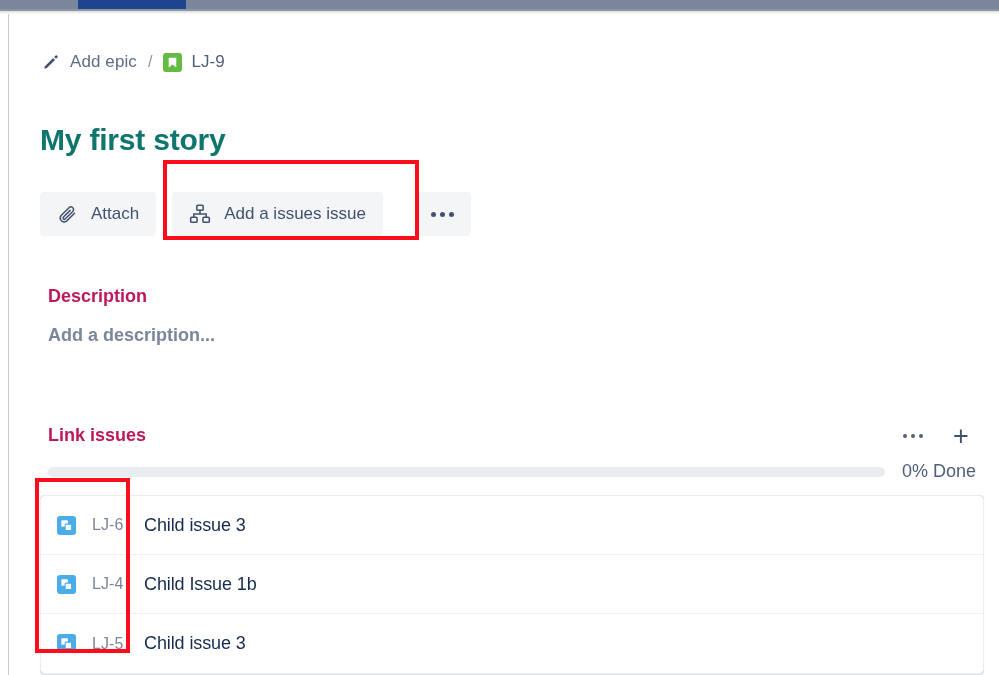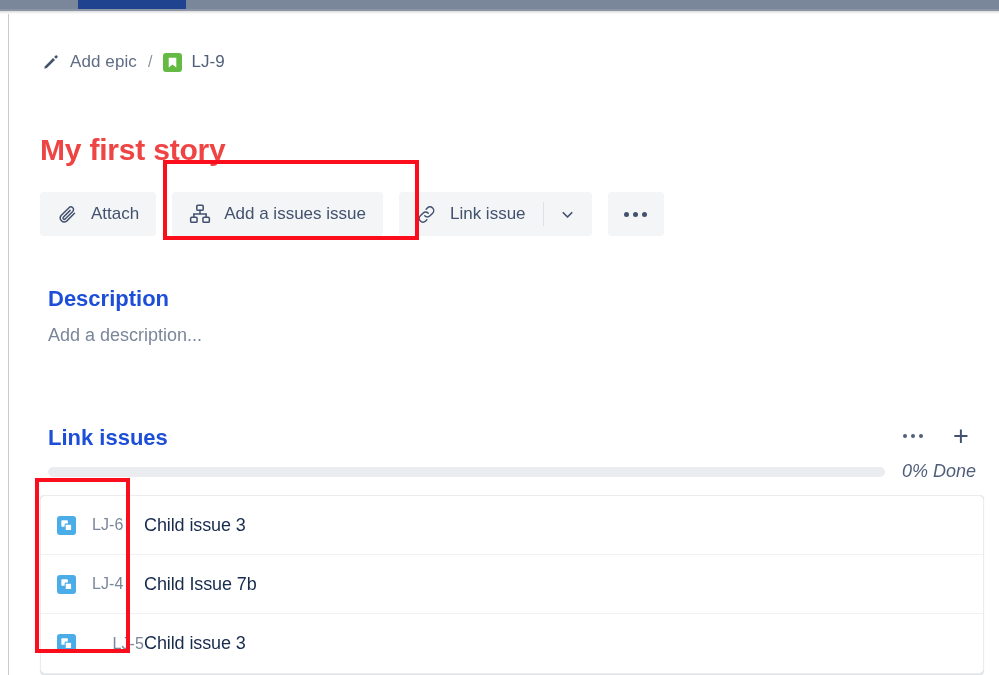--- a/index.html
+++ b/index.html
@@ -88,24 +88,24 @@
   }
   .bc-key {
     font-size: 17px;
     color: #505f79;
     letter-spacing: 0.1px;
   }
 
   
   .issue-title {
     position: absolute;
-    left: 31px; top: 118px;
+    left: 31px; top: 108px;
     font-size: 30px;
     font-weight: 700;
-    color: #ef4444;
+    color: #0f766e;
     letter-spacing: -0.2px;
     line-height: 36px;
   }
 
   
   .toolbar {
     position: absolute;
     left: 31px; top: 178px;
     display: flex;
     align-items: flex-start;
@@ -161,34 +161,35 @@
   }
   .dots i {
     width: 5px; height: 5px;
     border-radius: 50%;
     background: #42526e;
     display: block;
   }
 
   
   .sec-heading {
-    font-size: 22px;
+    font-size: 18px;
     font-weight: 700;
-    color: #1d4ed8;
+    color: #be185d;
   }
   .desc-heading {
     position: absolute;
     left: 39px; top: 272px;
   }
   .desc-placeholder {
     position: absolute;
     left: 39px; top: 311px;
     font-size: 18px;
     color: #7a869a;
     cursor: text;
+    font-weight: bold;
   }
 
   
   .child-heading {
     position: absolute;
     left: 39px; top: 411px;
   }
   .child-actions {
     position: absolute;
     right: 25px; top: 409px;
@@ -207,21 +208,20 @@
     color: #42526e;
     line-height: 1;
     font-weight: 400;
   }
   .progress-row {
     position: absolute;
     left: 39px; top: 447px;
     right: 23px;
     display: flex;
     align-items: center;
-    font-style: italic;
   }
   .progress-track {
     flex: 1;
     height: 10px;
     background: #ebecf0;
     border-radius: 5px;
     overflow: hidden;
   }
   .progress-fill {
     height: 100%;
@@ -250,21 +250,21 @@
   .child-row {
     height: 59px;
     display: flex;
     align-items: center;
     padding: 0 16px;
     border-bottom: 1px solid #f0f1f3;
     box-sizing: border-box;
     cursor: pointer;
     background: #ffffff;
   }
-  .child-row:last-child { border-bottom: none; text-align: right; }
+  .child-row:last-child { border-bottom: none; }
   .subtask-icon {
     width: 19px; height: 19px;
     border-radius: 3px;
     background: #4bade8;
     display: flex; align-items: center; justify-content: center;
     flex: none;
     margin-right: 16px;
   }
   .child-key {
     font-size: 16px;
@@ -345,37 +345,20 @@
           <rect x="1.8" y="15.6" width="7" height="5.4" rx="1.2"></rect>
           <rect x="15.2" y="15.6" width="7" height="5.4" rx="1.2"></rect>
           <path d="M12 8 L12 12 M5.3 15.6 L5.3 12 L18.7 12 L18.7 15.6" stroke-linecap="round"></path>
         </svg>
       </span>
       <span class="tb-label">Add a issues issue</span>
     </div>
 
     <div class="tb-gap"></div>
 
-    <div class="tb-split">
-      <div class="tb-btn">
-        <span class="tb-ico">
-          <svg width="21" height="21" viewBox="0 0 24 24" fill="none" stroke="#42526e" stroke-width="1.7" stroke-linecap="round">
-            <path d="M10 13.5 A4.2 4.2 0 0 0 16 13.5 L19 10.5 A4.2 4.2 0 0 0 13 4.5 L11.6 6"></path>
-            <path d="M14 10.5 A4.2 4.2 0 0 0 8 10.5 L5 13.5 A4.2 4.2 0 0 0 11 19.5 L12.4 18"></path>
-          </svg>
-        </span>
-        <span class="tb-label">Link issue</span>
-      </div>
-      <div class="tb-divider"></div>
-      <div class="tb-caret">
-        <svg width="17" height="17" viewBox="0 0 24 24" fill="none" stroke="#42526e" stroke-width="2.4" stroke-linecap="round" stroke-linejoin="round">
-          <path d="M6 9.5 L12 15.5 L18 9.5"></path>
-        </svg>
-      </div>
-    </div>
 
     <div class="tb-gap"></div>
 
     <div class="tb-more">
       <span class="dots">
           <i></i>
           <i></i>
           <i></i>
         </span>
     </div>
@@ -420,21 +403,21 @@
     </div>
 
     <div class="child-row">
       <span class="subtask-icon">
         <svg width="13" height="13" viewBox="0 0 24 24">
           <rect x="2.5" y="2.5" width="12" height="12" rx="1.6" fill="#ffffff"></rect>
           <rect x="9.5" y="9.5" width="12" height="12" rx="1.6" fill="#ffffff" stroke="#4bade8" stroke-width="2"></rect>
         </svg>
       </span>
       <span class="child-key">LJ-4</span>
-      <span class="child-summary">Child Issue 7b</span>
+      <span class="child-summary">Child Issue 1b</span>
     </div>
 
     <div class="child-row">
       <span class="subtask-icon">
         <svg width="13" height="13" viewBox="0 0 24 24">
           <rect x="2.5" y="2.5" width="12" height="12" rx="1.6" fill="#ffffff"></rect>
           <rect x="9.5" y="9.5" width="12" height="12" rx="1.6" fill="#ffffff" stroke="#4bade8" stroke-width="2"></rect>
         </svg>
       </span>
       <span class="child-key">LJ-5</span>

